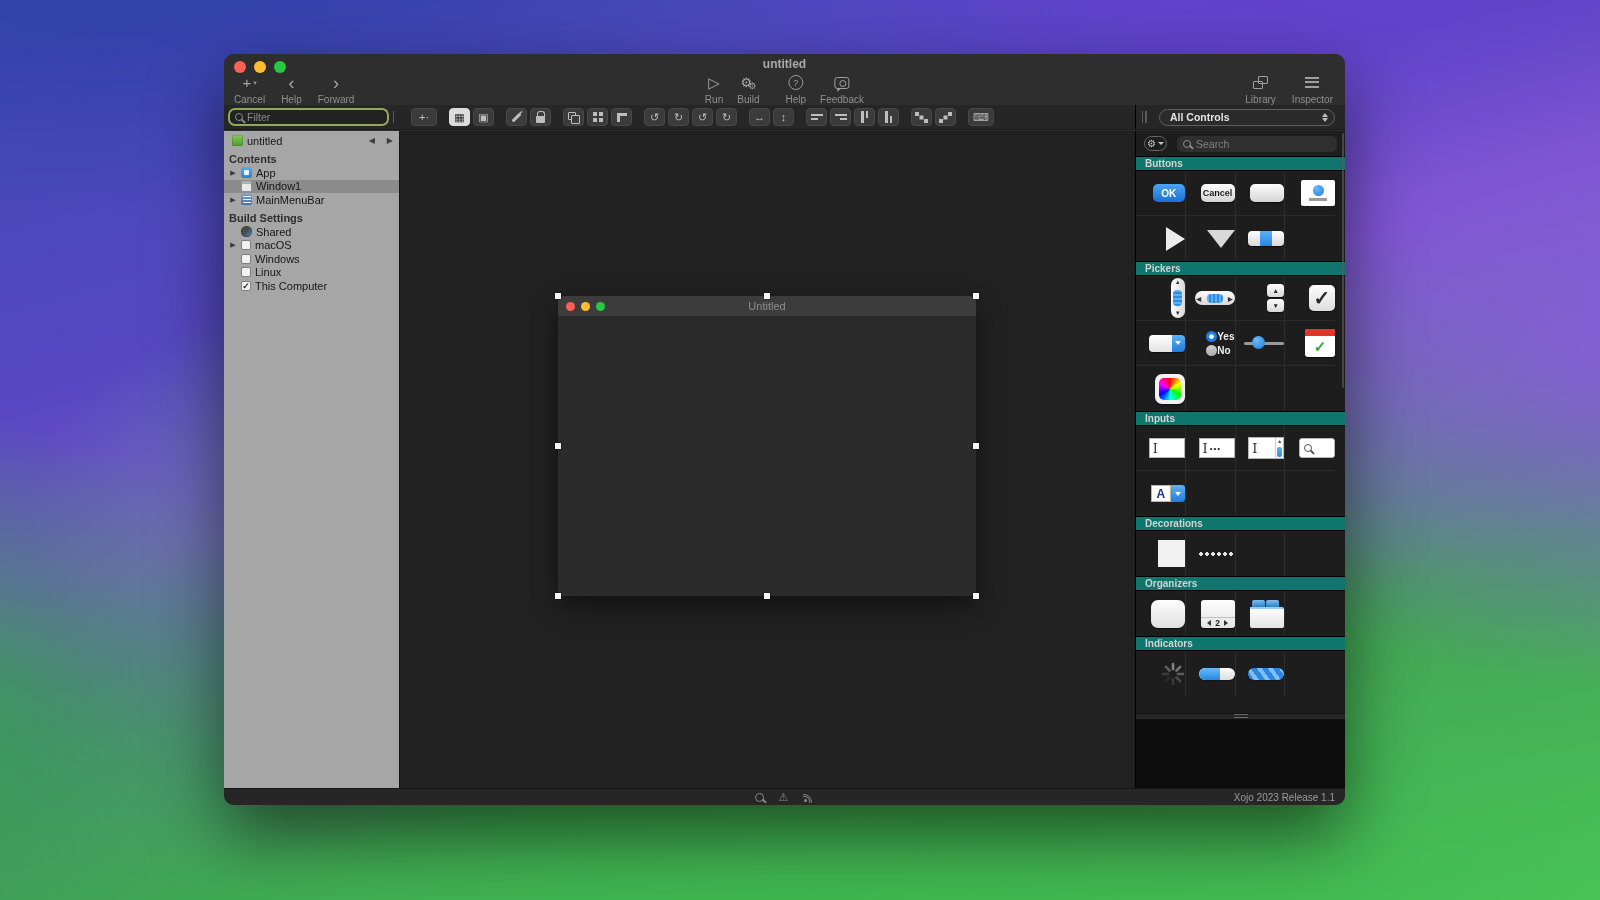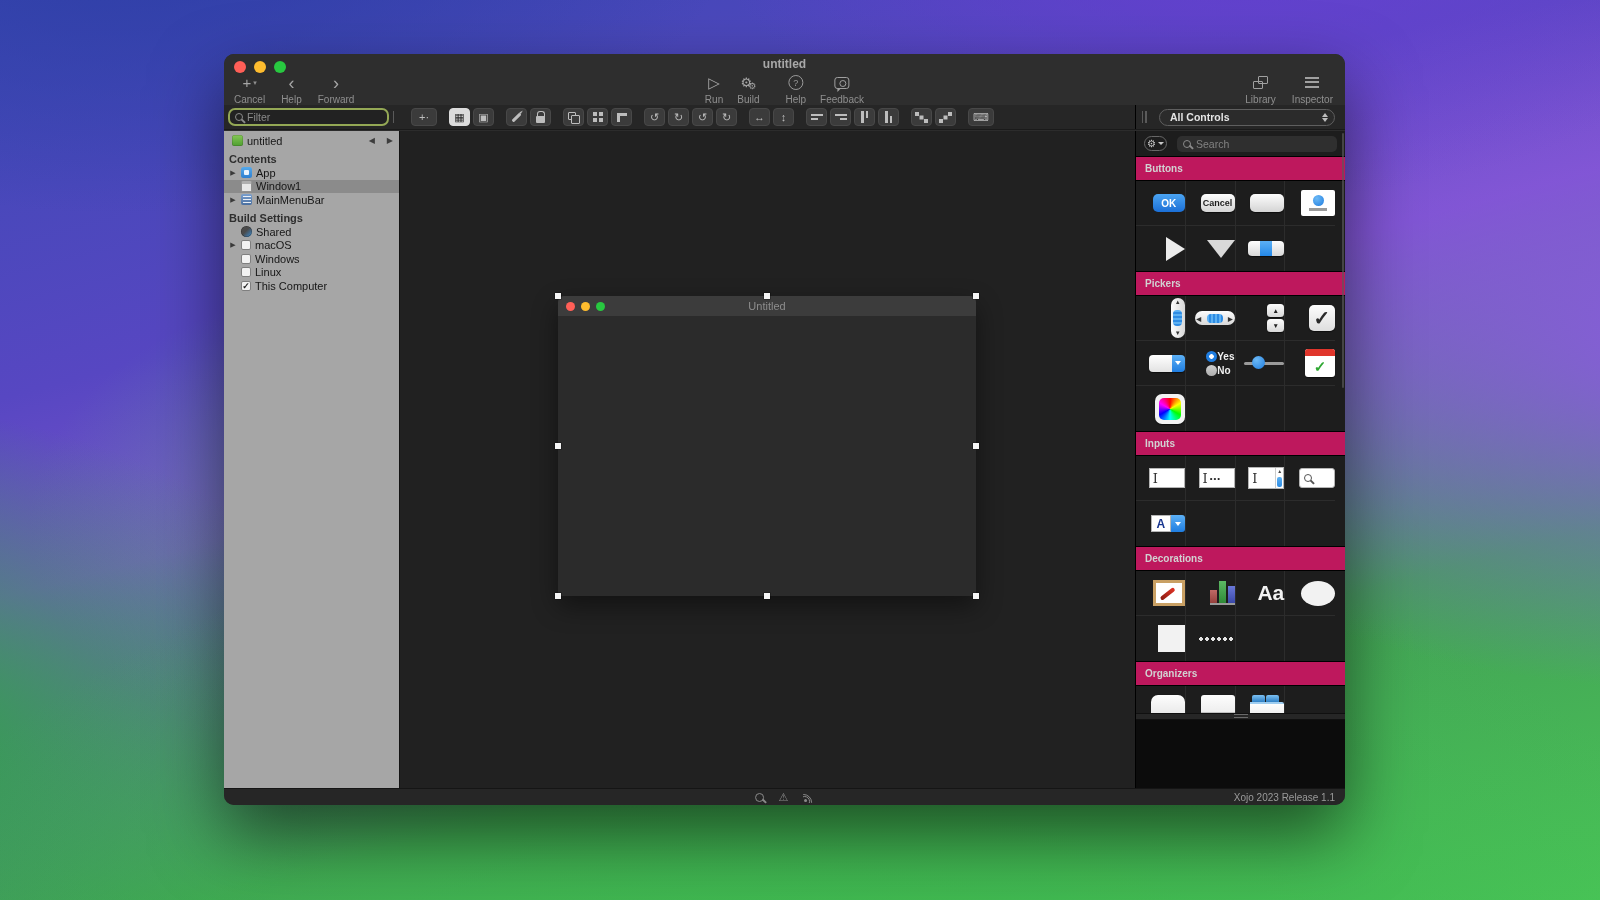--- a/index.html
+++ b/index.html
@@ -116,21 +116,21 @@
 
   
   .libpanel { width:210px; flex:none; background:#1d1d1d; border-left:1px solid #000; display:flex; flex-direction:column; position:relative; }
   .libcontent { height:582px; overflow:hidden; flex:none; }
   .libsearchrow { height:25px; display:flex; align-items:center; gap:10px; padding:0 8px; }
   .gearbtn { width:28px; height:15px; border:1px solid #676767; border-radius:8px; display:flex; align-items:center; justify-content:center; gap:2px; color:#c9c9c9; font-size:10px; }
   .gearbtn .cv { border-left:3px solid transparent; border-right:3px solid transparent; border-top:3.5px solid #c9c9c9; }
   .libsearch { flex:1; height:16px; background:#2f2f2f; border-radius:5px; display:flex; align-items:center; gap:5px; padding:0 6px; }
   .libsearch input { flex:1; min-width:0; background:transparent; border:none; outline:none; color:#cfcfcf; font-size:10.5px; font-family:"Liberation Sans",sans-serif; }
   .libsearch input::placeholder { color:#828282; }
-  .sechead { height:25px; background:#be185d; border-top:1px solid #000; border-bottom:1px solid #000; color:#d2d2d2; font-size:10px; font-weight:700; display:flex; align-items:center; padding:0 9px; }
+  .sechead { height:15px; background:#0f766e; border-top:1px solid #000; border-bottom:1px solid #000; color:#d2d2d2; font-size:10px; font-weight:700; display:flex; align-items:center; padding:0 9px; }
   .lgrid { display:grid; grid-template-columns:repeat(4,1fr); margin-right:10px; }
   .cell { height:45px; display:flex; align-items:center; justify-content:flex-end; border-right:1px solid rgba(255,255,255,.07); border-bottom:1px solid rgba(255,255,255,.07); }
   .lgrid .cell:nth-child(4n) { border-right:none; }
   .lgrid.lastrow .cell { border-bottom:none; }
   .libsplit { height:7px; background:#262626; border-top:1px solid #101010; border-bottom:1px solid #101010; display:flex; align-items:center; justify-content:center; flex:none; }
   .libsplit i { width:14px; height:5px; background:repeating-linear-gradient(#6a6a6a 0 1px, transparent 1px 2.5px); }
   .libdesc { flex:1; background:#0c0c0c; }
   .libscroll { position:absolute; right:1px; top:2px; width:2.5px; height:255px; background:#5a5a5a; border-radius:2px; opacity:.65; }
 
   
@@ -635,38 +635,20 @@
                 <span>A</span>
                 <i></i>
               </span>
             </div>
           <div class="cell"></div>
             <div class="cell"></div>
             <div class="cell"></div>
         </div>
 
         <div class="sechead">Decorations</div>
-        <div class="lgrid">
-          <div class="cell">
-              <span class="canvas-m"></span>
-            </div>
-          <div class="cell">
-              <span class="chart-m">
-                <i></i>
-                <i></i>
-                <i></i>
-              </span>
-            </div>
-          <div class="cell">
-              <span class="label-m">Aa</span>
-            </div>
-          <div class="cell">
-              <span class="oval-m"></span>
-            </div>
-        </div>
         <div class="lgrid lastrow">
           <div class="cell">
               <span class="rect-m"></span>
             </div>
           <div class="cell">
               <span class="sep-m"></span>
             </div>
           <div class="cell"></div>
             <div class="cell"></div>
         </div>

